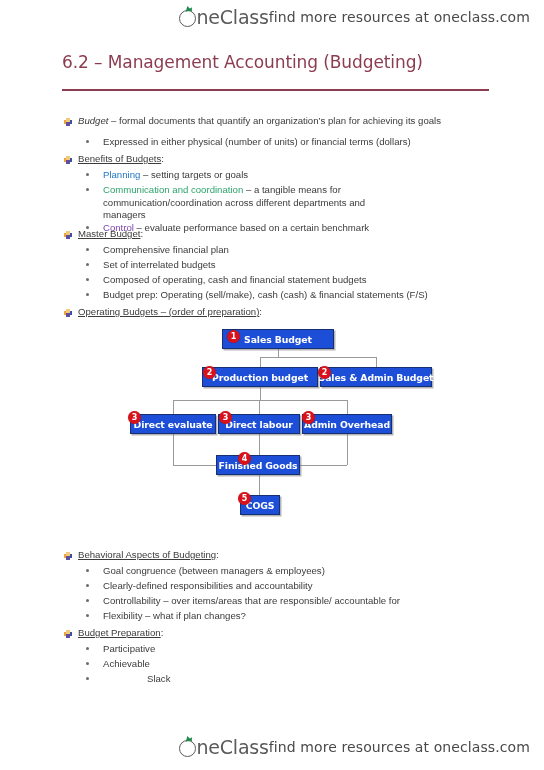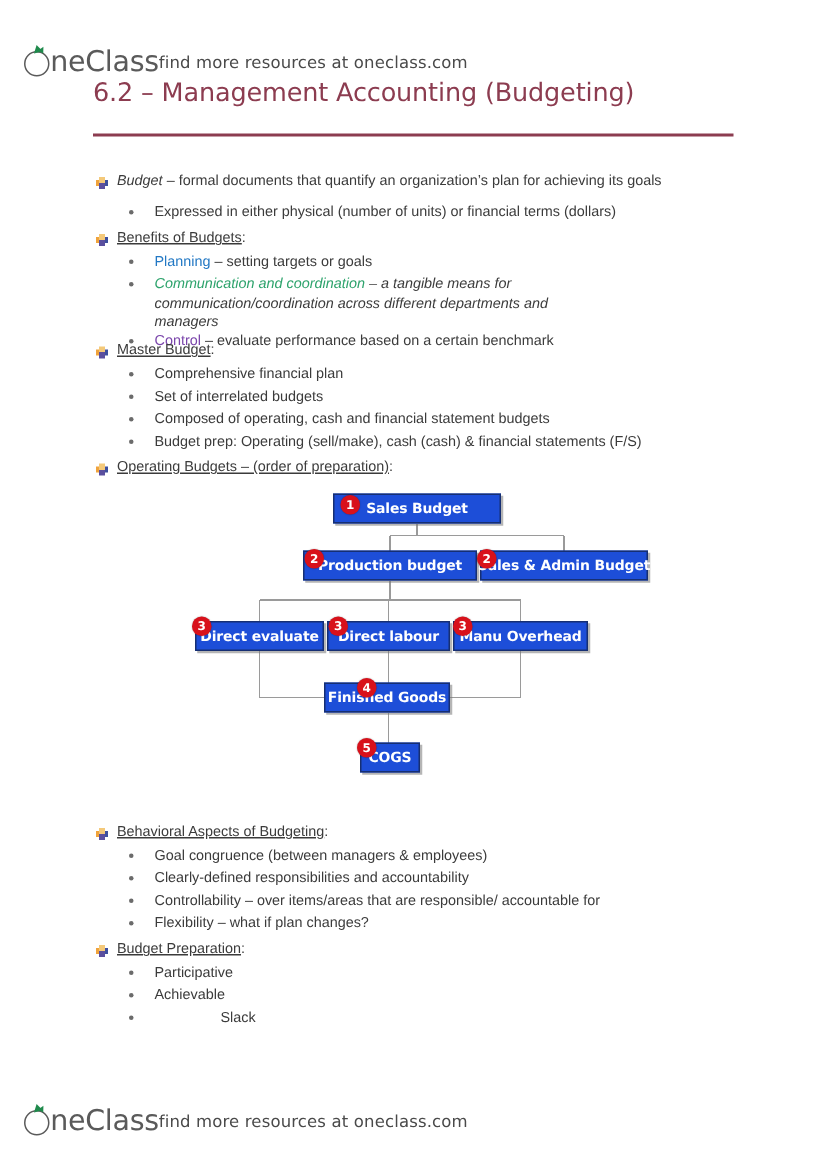--- a/index.html
+++ b/index.html
@@ -14,23 +14,22 @@
     overflow: hidden;
   }
 
   
   .page-header, .page-footer {
     position: absolute;
     left: 0; right: 0;
     height: 34px;
     display: flex;
     align-items: center;
-    justify-content: flex-start;
+    justify-content: flex-end;
     padding: 0 14px 0 16px;
-    margin-top: 24px;
   }
   .page-header { top: 0; }
   .page-footer { bottom: 6px; }
 
   .brand {
     display: flex;
     align-items: flex-end;
     font-size: 19px;
     letter-spacing: -0.2px;
     color: #5a5a5a;
@@ -61,21 +60,21 @@
     top: -4px; left: 9px;
     width: 0; height: 0;
     border-left: 2px solid transparent;
     border-right: 2px solid transparent;
     border-bottom: 4px solid #1f8a4c;
     transform: rotate(28deg);
   }
   .brand-text { margin-left: 0px; }
 
   .resources-note {
-    font-size: 11px;
+    font-size: 14px;
     color: #4a4a4a;
     font-family: "DejaVu Sans", sans-serif;
     letter-spacing: 0.1px;
   }
 
   
   .doc-title {
     position: absolute;
     left: 62px;
     top: 52px;
@@ -139,21 +138,21 @@
     color: #3b3b3b;
   }
   .l2 .dot {
     flex: 0 0 auto;
     width: 3px; height: 3px;
     border-radius: 50%;
     background: #6b6b6b;
     margin: 4px 14px 0 0;
   }
   .l2 .l2-text { white-space: nowrap; }
-  .l2.wrap .l2-text { white-space: normal; width: 300px; font-style: italic; }
+  .l2.wrap .l2-text { white-space: normal; width: 300px; }
 
   .kw-blue   { color: #2278c4; }
   .kw-green  { color: #2da36c; }
   .kw-purple { color: #7a45ab; }
   .ital { font-style: italic; }
 
   
   .flow { position: absolute; left: 0; top: 0; width: 544px; height: 540px; }
   .flow svg { position: absolute; left: 0; top: 0; }
 
@@ -351,21 +350,21 @@
     <span>Direct evaluate</span>
   </div>
   <div class="fnum" style="left:128px; top:411px;">3</div>
 
   <div class="fbox" style="left:218px; top:414px; width:82px;">
     <span>Direct labour</span>
   </div>
   <div class="fnum" style="left:219px; top:411px;">3</div>
 
   <div class="fbox" style="left:302px; top:414px; width:90px;">
-    <span>Manu Overhead</span>
+    <span>Admin Overhead</span>
   </div>
   <div class="fnum" style="left:302px; top:411px;">3</div>
 
   <div class="fbox" style="left:216px; top:455px; width:84px;">
     <span>Finished Goods</span>
   </div>
   <div class="fnum" style="left:238px; top:452px;">4</div>
 
   <div class="fbox" style="left:240px; top:495px; width:40px;">
     <span>COGS</span>

